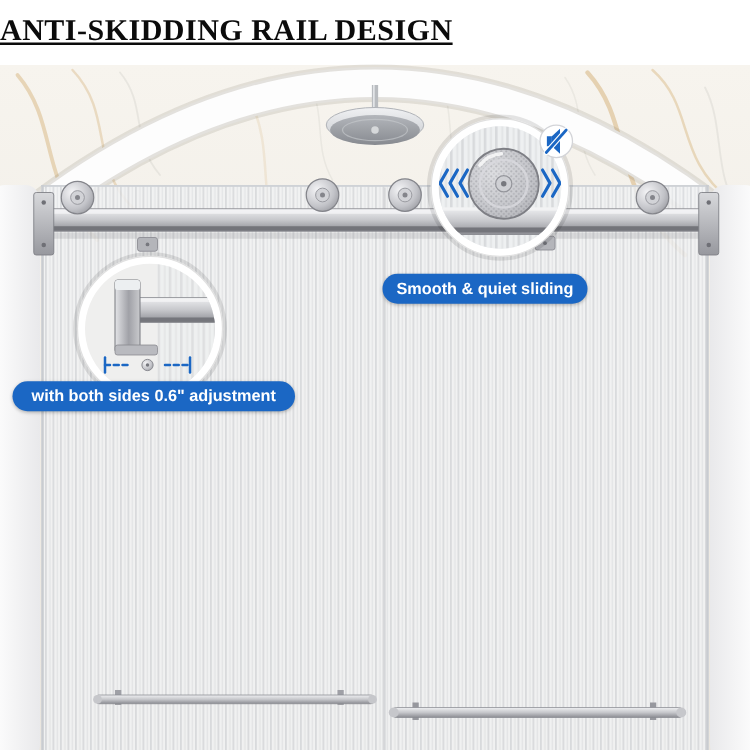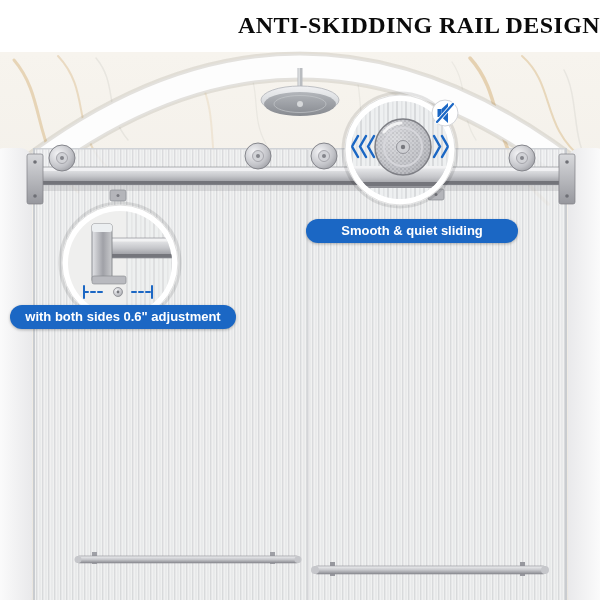--- a/index.html
+++ b/index.html
@@ -1,26 +1,26 @@
 <!DOCTYPE html>
 <html style="--accent-blue: #1b67c4; --label-text-color: #ffffff; --title-color: #0b0b0b;"><head>
 <meta charset="utf-8">
 <style>
   html,body{margin:0;padding:0;}
   body{width:600px;height:600px;background:#fff;font-family:"Liberation Sans",sans-serif;}
   .canvas{position:relative;width:600px;height:600px;overflow:hidden;background:#fff;}
   .photo{position:absolute;left:0;top:0;width:600px;height:600px;}
-  .title{position:absolute;top:12px;left:0;width:600px;margin:0;text-align:right;
+  .title{position:absolute;top:12px;left:0;width:600px;margin:0;text-align:left;
          font-family:"Liberation Serif","DejaVu Serif",serif;font-size:24px;font-weight:700;
-         letter-spacing:.4px;color:var(--title-color,#0b0b0b);}
+         letter-spacing:.4px;color:var(--title-color,#0b0b0b);text-decoration:underline;}
   .pill{position:absolute;height:24px;line-height:24px;border-radius:12px;
         background:var(--accent-blue,#1b67c4);color:var(--label-text-color,#fff);
         font-size:13px;font-weight:700;text-align:center;white-space:nowrap;
         box-shadow:0 1px 3px rgba(0,0,0,.28);}
-  .pill-sliding{left:306px;top:219px;width:212px;}
+  .pill-sliding{left:306px;top:219px;width:164px;}
   .pill-adjust{left:10px;top:305px;width:226px;}
 </style>
 </head>
 <body>
 
 <div class="canvas">
 
   <svg class="photo" viewBox="0 0 600 600">
     <defs>
       <linearGradient id="gMarble" x1="0" y1="0" x2="0" y2="1">

